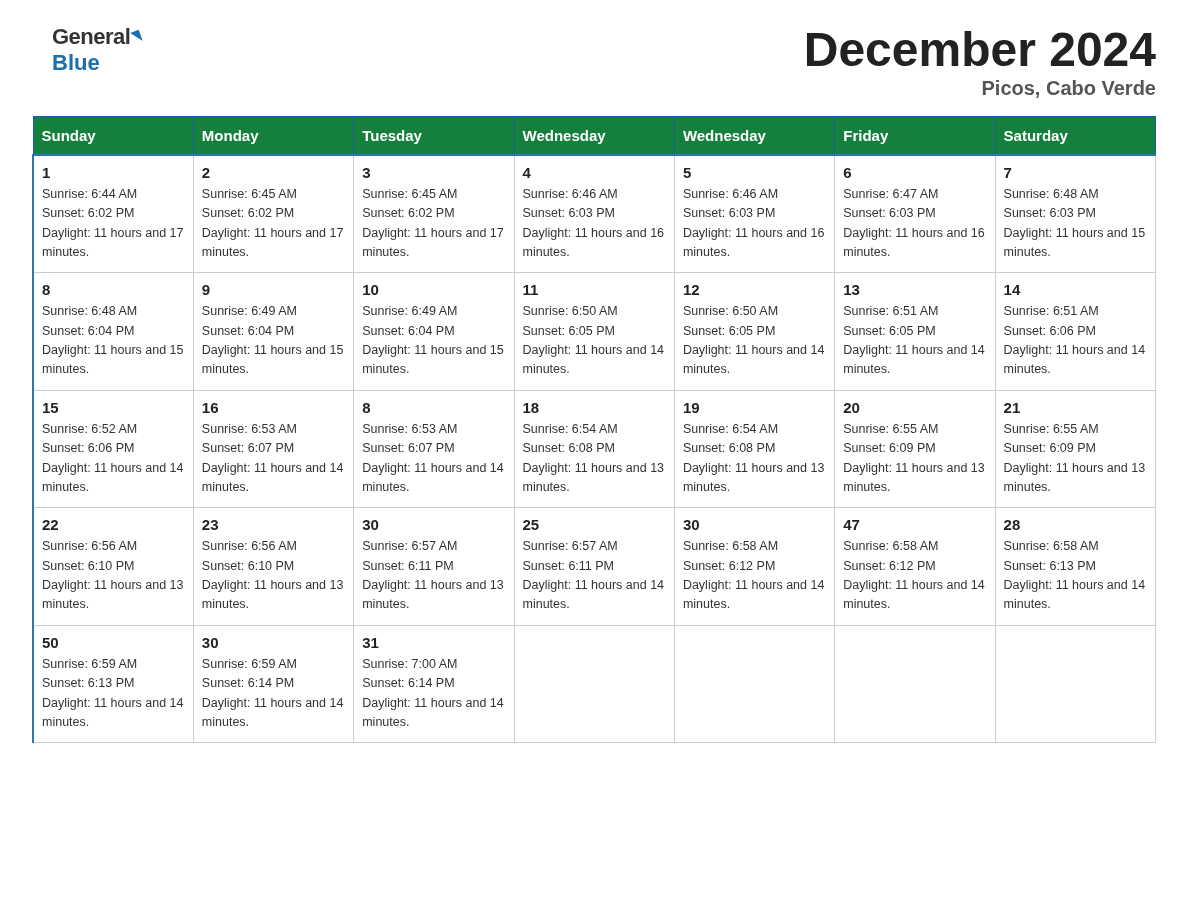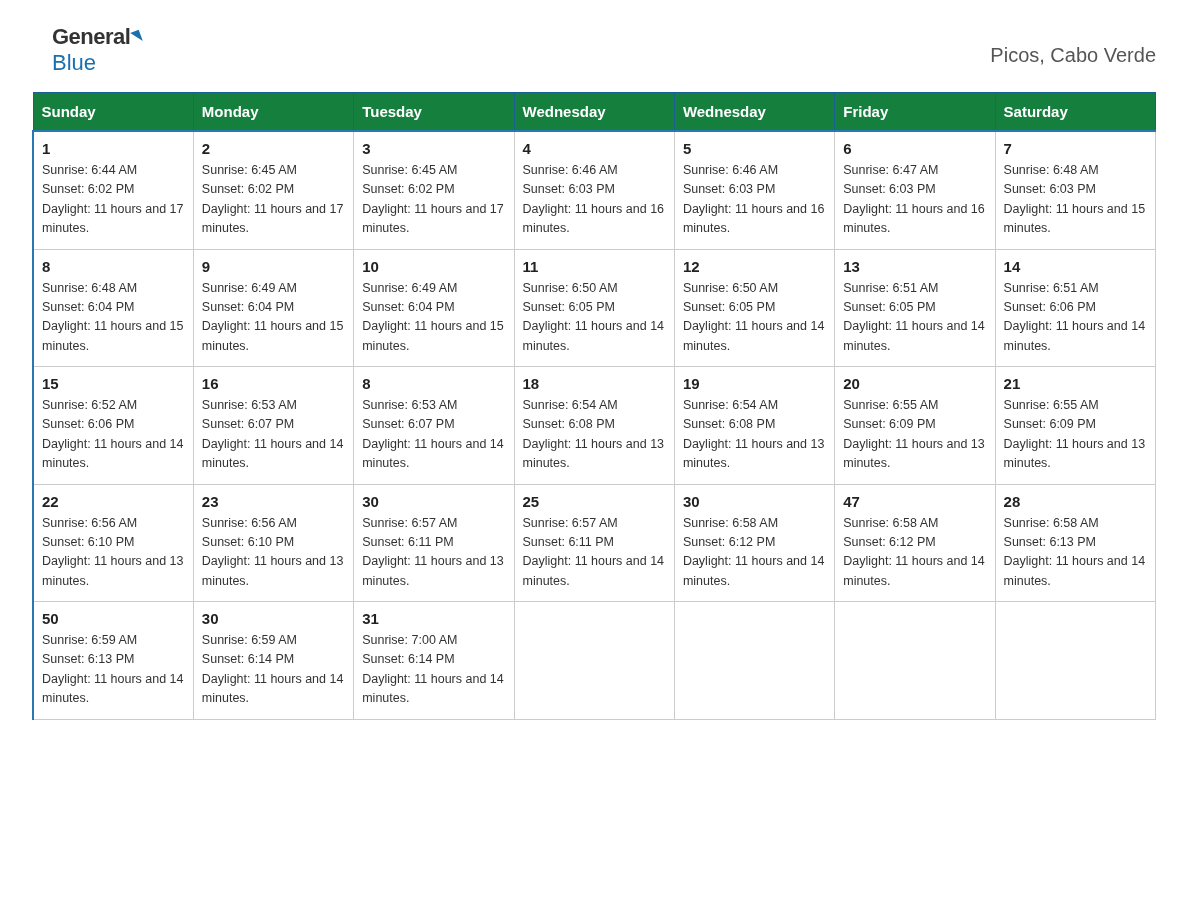--- a/index.html
+++ b/index.html
@@ -22,21 +22,21 @@
       margin-left: 20px;
     }
     .logo-general {
       font-size: 22px;
       font-weight: bold;
       color: #333;
       letter-spacing: -0.5px;
     }
     .logo-blue {
       font-size: 22px;
-      font-weight: normal;
+      font-weight: bold;
       color: #1a6faf;
     }
     .logo-arrow {
       display: inline-block;
       width: 0;
       height: 0;
       border-left: 9px solid transparent;
       border-right: 0px solid transparent;
       border-top: 12px solid #1a6faf;
       margin-left: 2px;
@@ -47,23 +47,23 @@
       text-align: right;
     }
     .title-block h1 {
       font-size: 48px;
       font-weight: bold;
       color: #222;
       line-height: 1.1;
     }
     .title-block h2 {
       font-size: 20px;
-      font-weight: normal;
+      font-weight: bold;
       color: #555;
-      margin-top: 20px;
+      margin-top: 0;
     }
     .calendar {
       width: 100%;
       border-collapse: collapse;
       margin-top: 16px;
     }
     .calendar thead th {
       background-color: #15803d;
       color: #fff;
       font-size: 15px;
@@ -111,20 +111,21 @@
 
 <div class="header-row">
   <div class="logo">
     <div style="display:flex;align-items:center;">
       <span class="logo-general">General</span>
       <span class="logo-arrow"></span>
     </div>
     <span class="logo-blue">Blue</span>
   </div>
   <div class="title-block">
+    <h1>December 2024</h1>
     <h2>Picos, Cabo Verde</h2>
   </div>
 </div>
 
 <table class="calendar">
   <thead>
     <tr>
     <th>Sunday</th>
         <th>Monday</th>
         <th>Tuesday</th>

